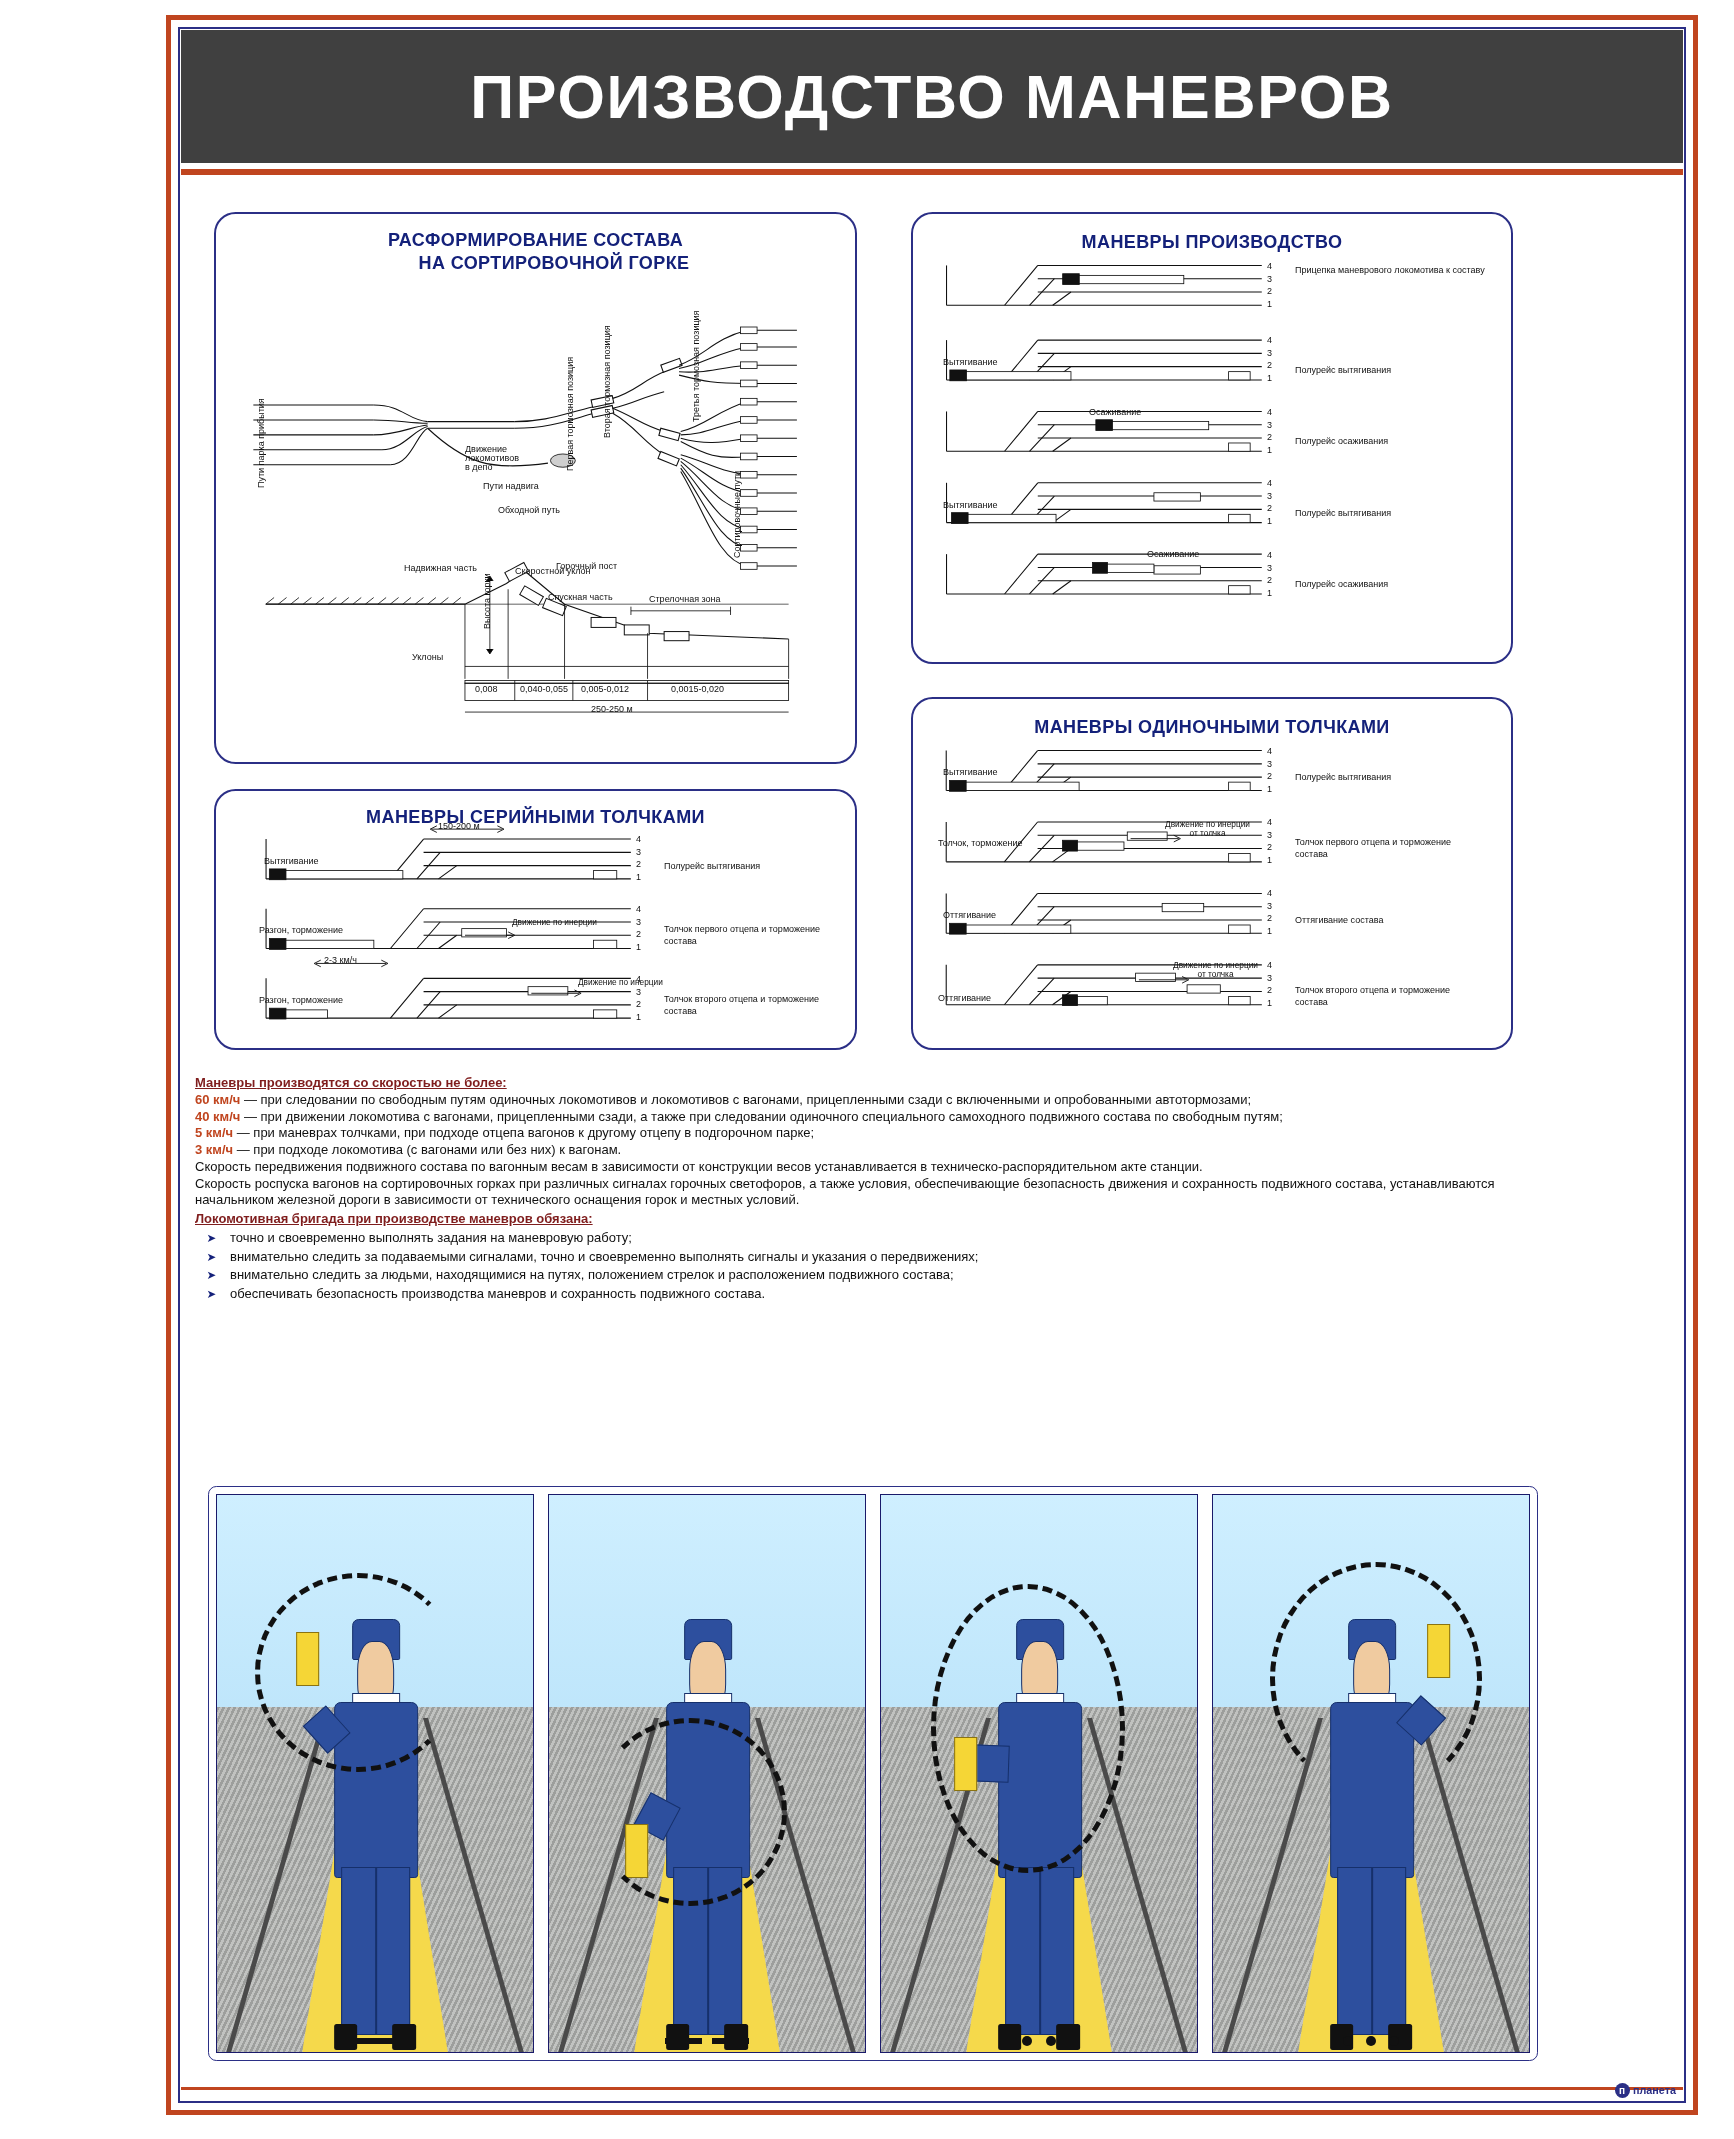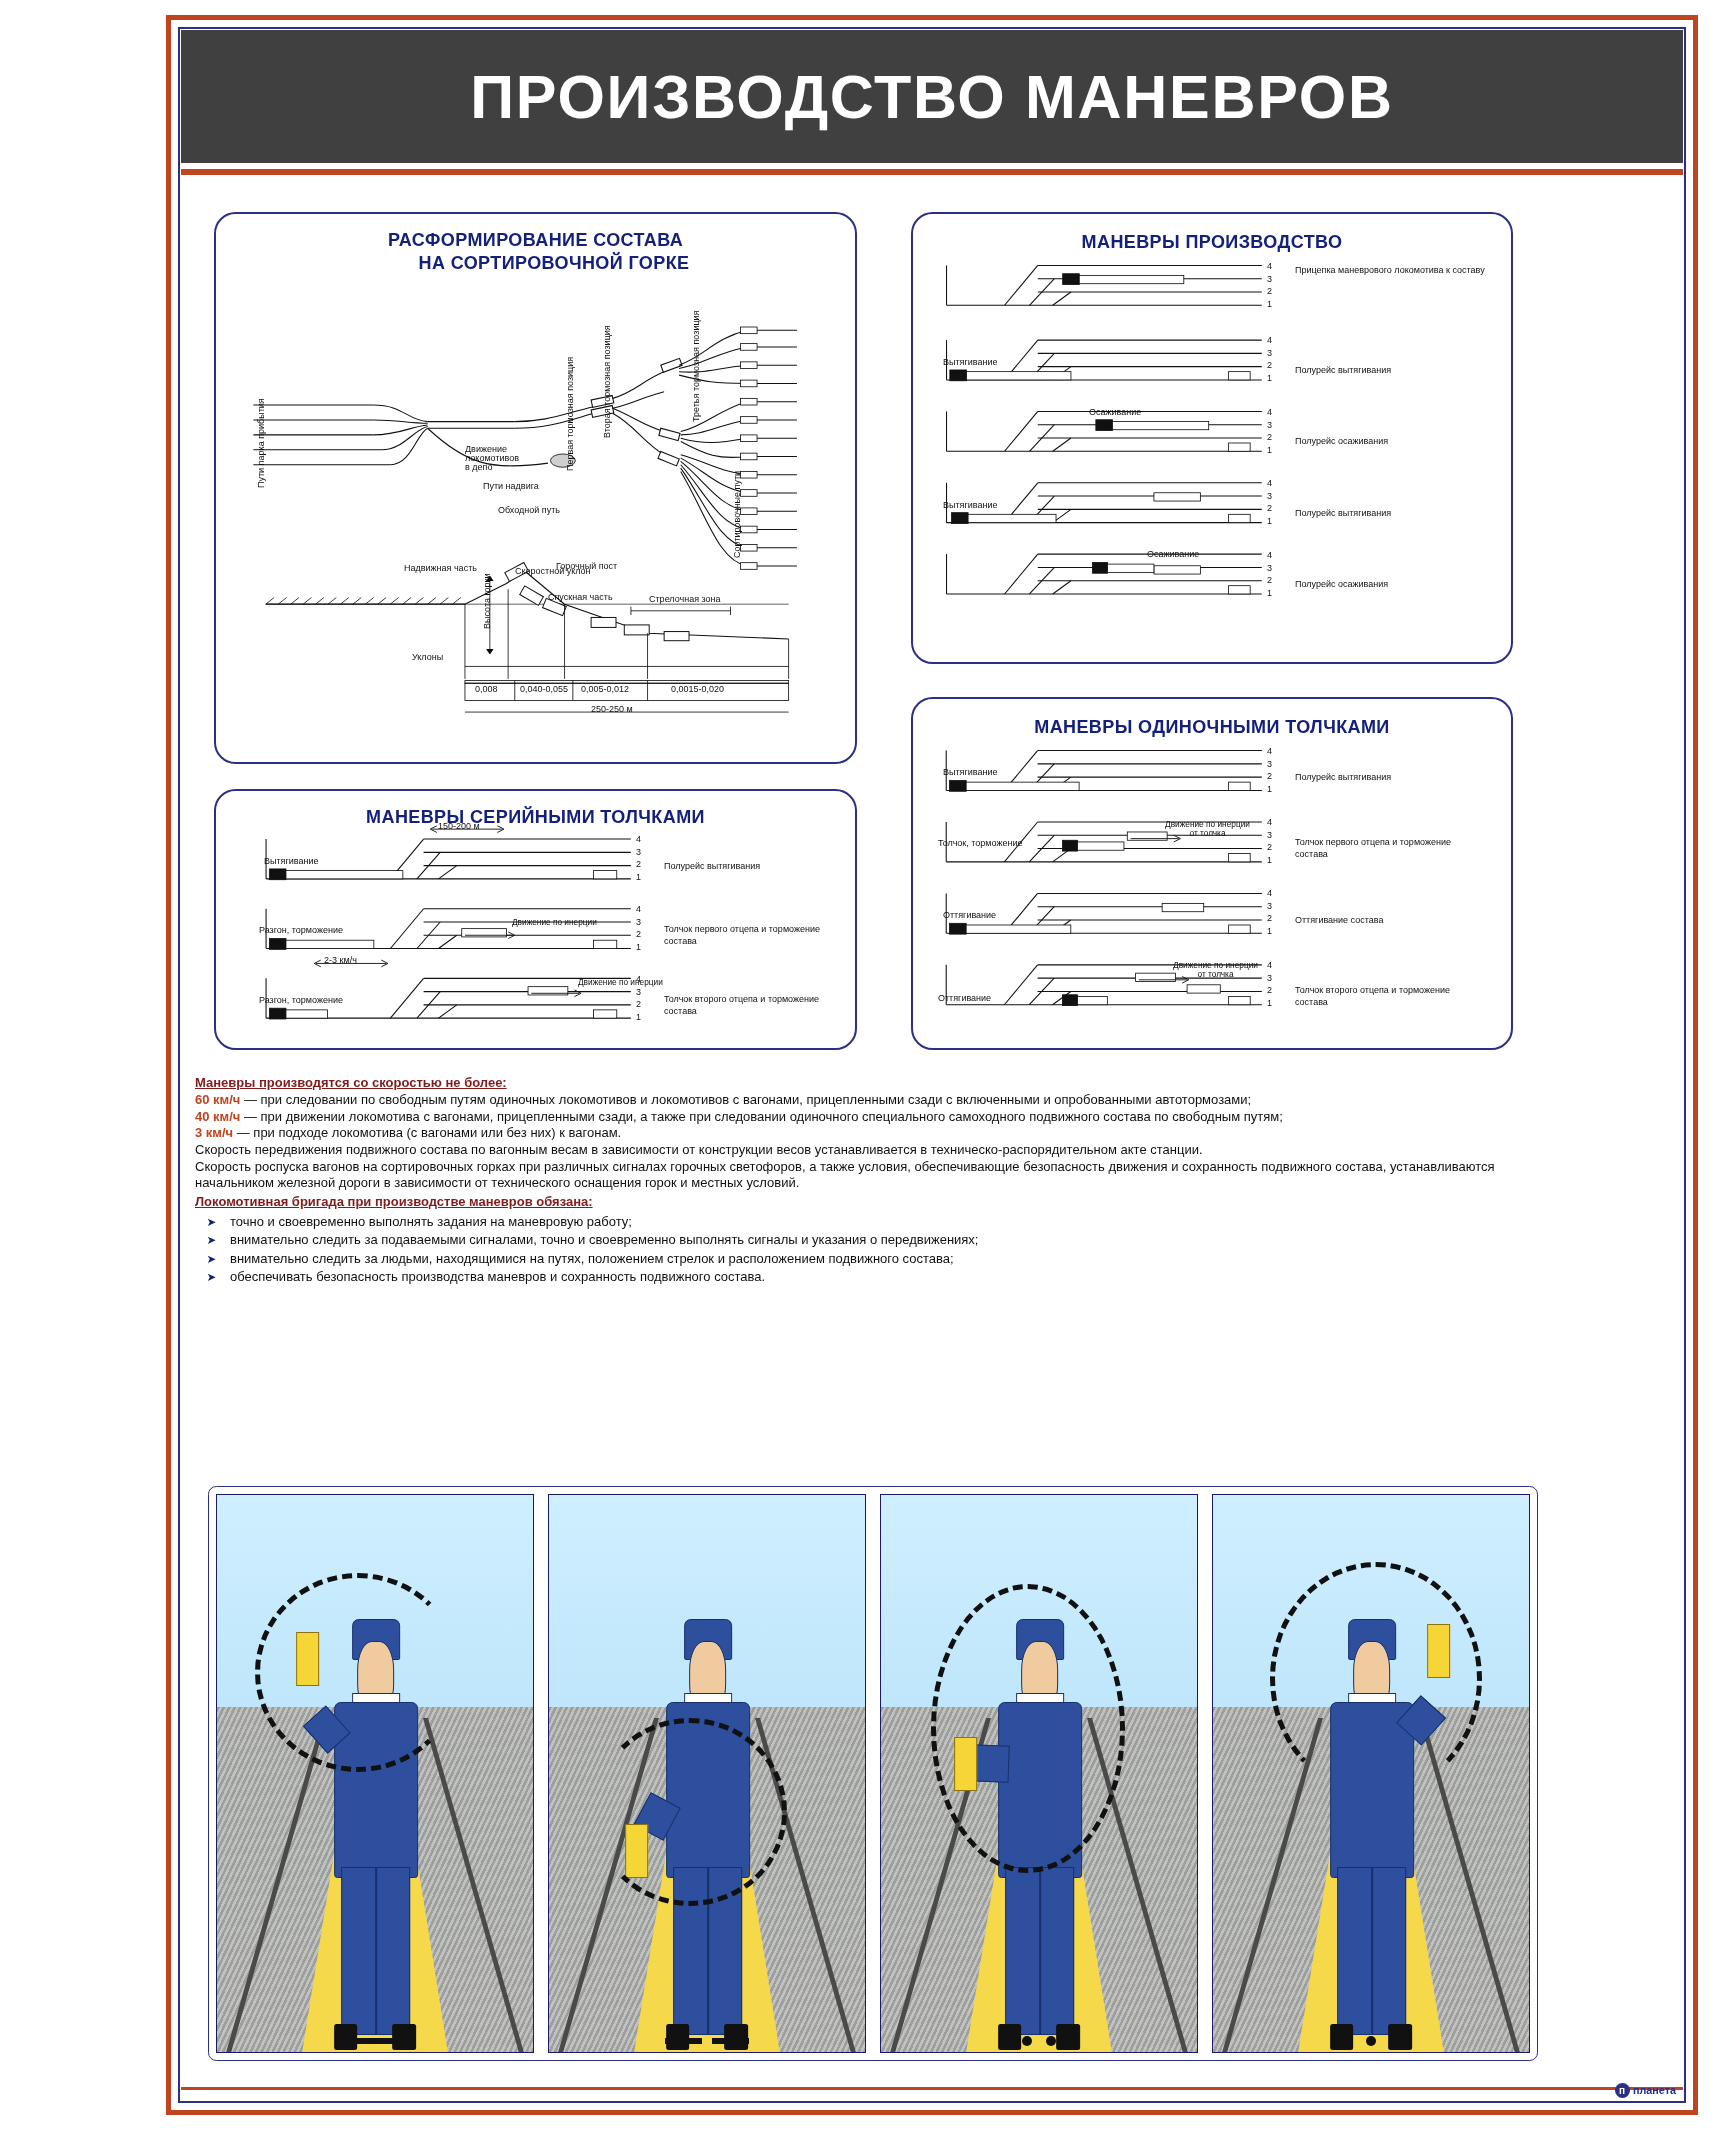--- a/index.html
+++ b/index.html
@@ -462,20 +462,21 @@
     <div class="lbl" style="left:448px;top:133px;width:158px;white-space:normal;line-height:11.6px;">Толчок первого отцепа и торможение состава</div>
     <div class="lbl" style="left:43px;top:204px;">Разгон, торможение</div>
     <div class="lbl" style="left:362px;top:186px;font-size:8.3px;">Движение по инерции</div>
     <div class="lbl" style="left:448px;top:203px;width:158px;white-space:normal;line-height:11.6px;">Толчок второго отцепа и торможение состава</div>
   </div>
 
   <div class="textblock">
     <p class="head">Маневры производятся со скоростью не более:</p>
     <p><span class="spd">60 км/ч</span><span> — при следовании по свободным путям одиночных локомотивов и локомотивов с вагонами, прицепленными сзади с включенными и опробованными автотормозами;</span></p>
     <p><span class="spd">40 км/ч</span><span> — при движении локомотива с вагонами, прицепленными сзади, а также при следовании одиночного специального самоходного подвижного состава по свободным путям;</span></p>
+    <p><span class="spd">5 км/ч</span><span> — при маневрах толчками, при подходе отцепа вагонов к другому отцепу в подгорочном парке;</span></p>
     <p><span class="spd">3 км/ч</span><span> — при подходе локомотива (с вагонами или без них) к вагонам.</span></p>
     <p>Скорость передвижения подвижного состава по вагонным весам в зависимости от конструкции весов устанавливается в техническо-распорядительном акте станции.</p>
     <p>Скорость роспуска вагонов на сортировочных горках при различных сигналах горочных светофоров, а также условия, обеспечивающие безопасность движения и сохранность подвижного состава, устанавливаются начальником железной дороги в зависимости от технического оснащения горок и местных условий.</p>
     <p class="head" style="margin-top:3.3px;">Локомотивная бригада при производстве маневров обязана:</p>
     <div class="bullets">
       <div class="bl"><span class="arrow">➤</span><span>точно и своевременно выполнять задания на маневровую работу;</span></div>
       <div class="bl"><span class="arrow">➤</span><span>внимательно следить за подаваемыми сигналами, точно и своевременно выполнять сигналы и указания о передвижениях;</span></div>
       <div class="bl"><span class="arrow">➤</span><span>внимательно следить за людьми, находящимися на путях, положением стрелок и расположением подвижного состава;</span></div>
       <div class="bl"><span class="arrow">➤</span><span>обеспечивать безопасность производства маневров и сохранность подвижного состава.</span></div>
     </div>

